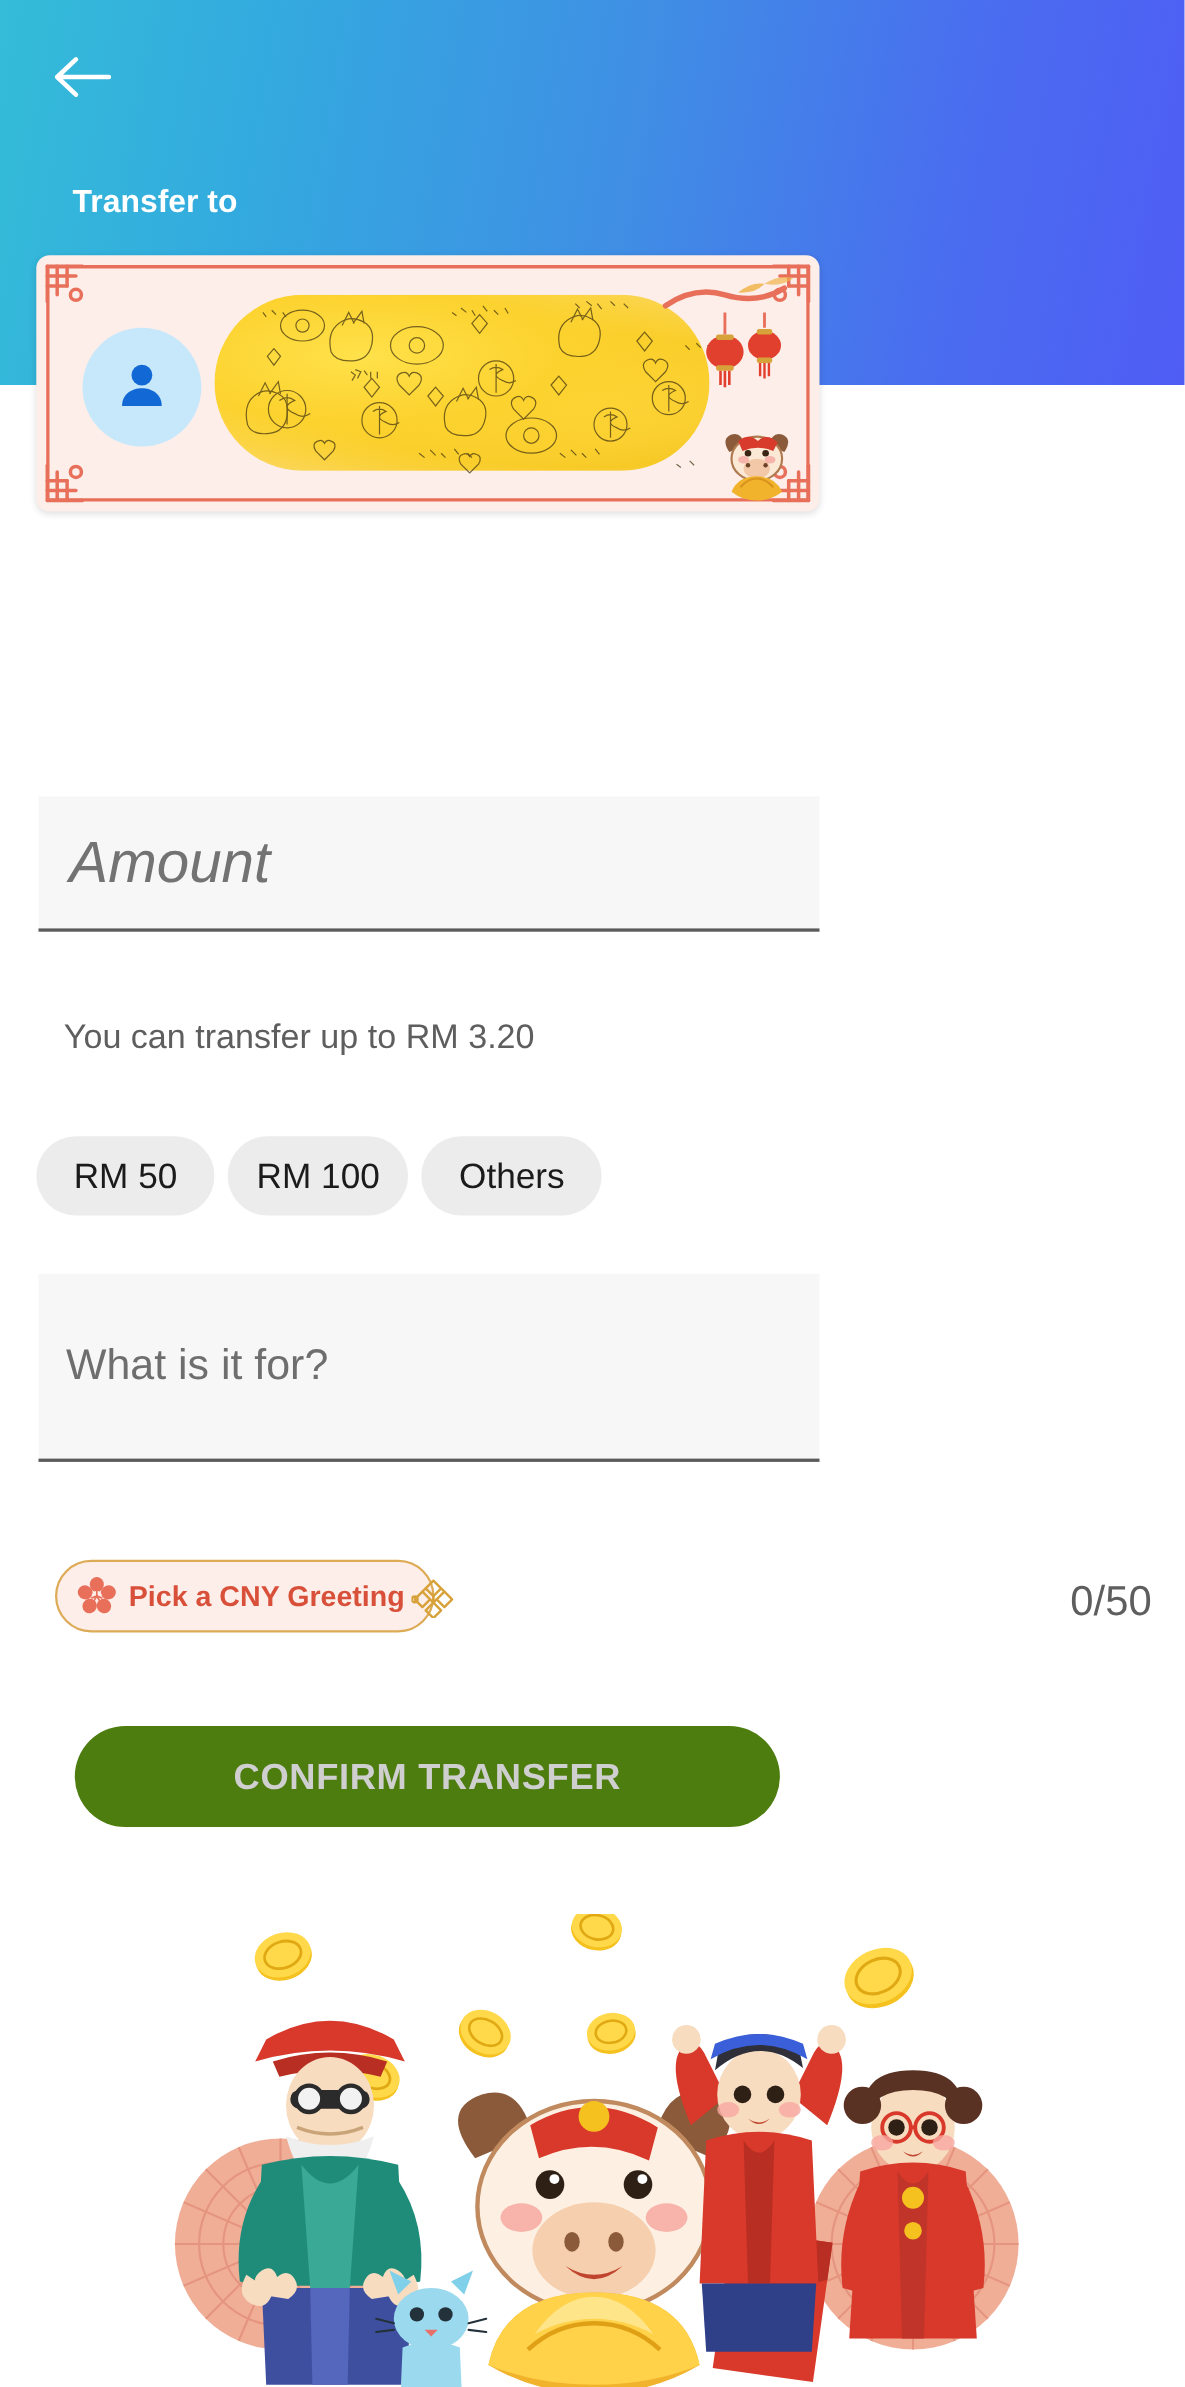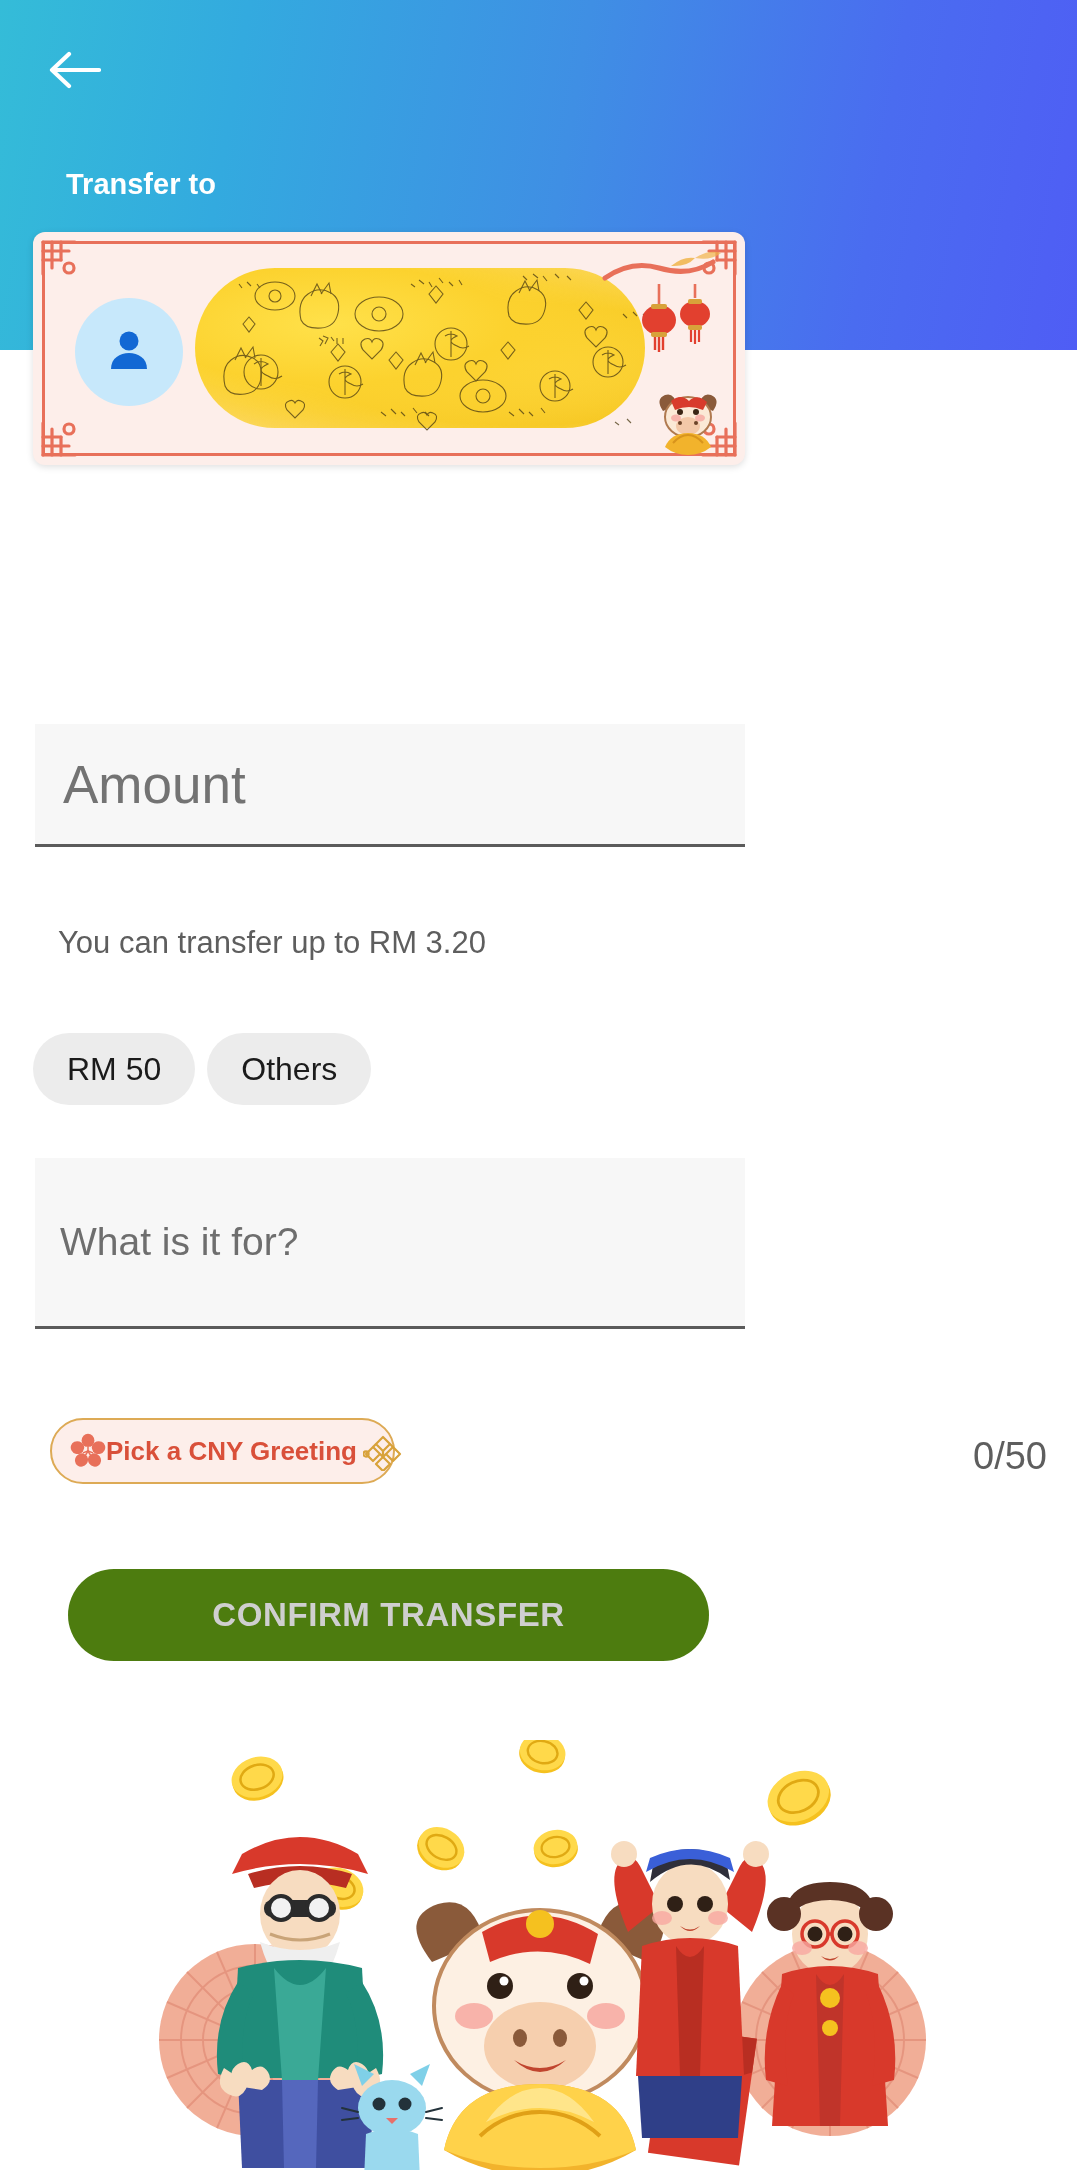--- a/index.html
+++ b/index.html
@@ -97,20 +97,21 @@
     position: absolute; left: 35px; top: 724px;
     width: 710px; height: 120px;
     background: #f7f7f7;
     display: flex; align-items: center;
     cursor: text;
   }
   .amount-placeholder {
     margin-left: 28px;
     font-size: 53px;
     color: #737373;
+    font-style: italic;
   }
   .amount-underline {
     position: absolute; left: 35px; top: 844px;
     width: 710px; height: 3px;
     background: #5b5b5b;
   }
   .helper-text {
     position: absolute; left: 58px; top: 925px;
     font-size: 31px;
     color: #5e5e5e;
@@ -166,20 +167,21 @@
     position: absolute; left: 50px; top: 1418px;
     width: 345px; height: 66px;
     background: #fdeeea;
     border: 2px solid #ddaa55;
     border-radius: 33px;
     display: flex; align-items: center;
     cursor: pointer;
   }
   .cny-flower { margin-left: 18px; width: 36px; height: 36px; flex: none; }
   .cny-label {
+    margin-left: 11px;
     font-size: 26px;
     font-weight: bold;
     color: #d9503a;
     white-space: nowrap;
   }
   .cny-knot { margin-left: 6px; width: 40px; height: 40px; flex: none; }
 
   
   .confirm-btn {
     position: absolute; left: 68px; top: 1569px;
@@ -373,20 +375,23 @@
 <div class="amount-field">
   <span class="amount-placeholder">Amount</span>
 </div>
 <div class="amount-underline"></div>
 <div class="helper-text">You can transfer up to RM 3.20</div>
 
 <div class="chips-row">
   <div class="chip">
       <span>RM 50</span>
     </div>
+  <div class="chip clipped">
+      <span>RM 100</span>
+    </div>
   <div class="chip">
       <span>Others</span>
     </div>
 </div>
 
 <div class="note-field">
   <span class="note-placeholder">What is it for?</span>
 </div>
 <div class="note-underline"></div>
 <div class="char-counter">0/50</div>

